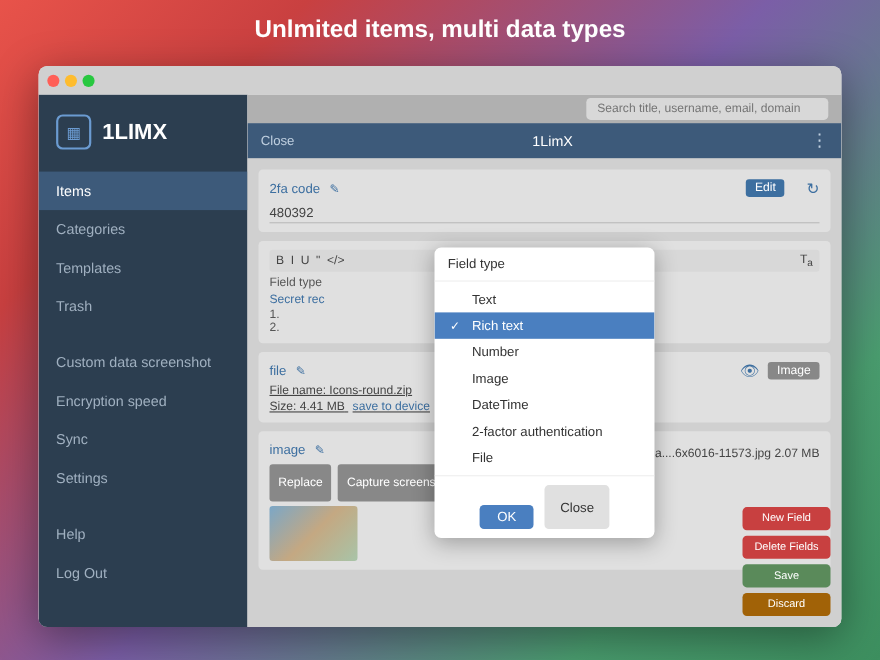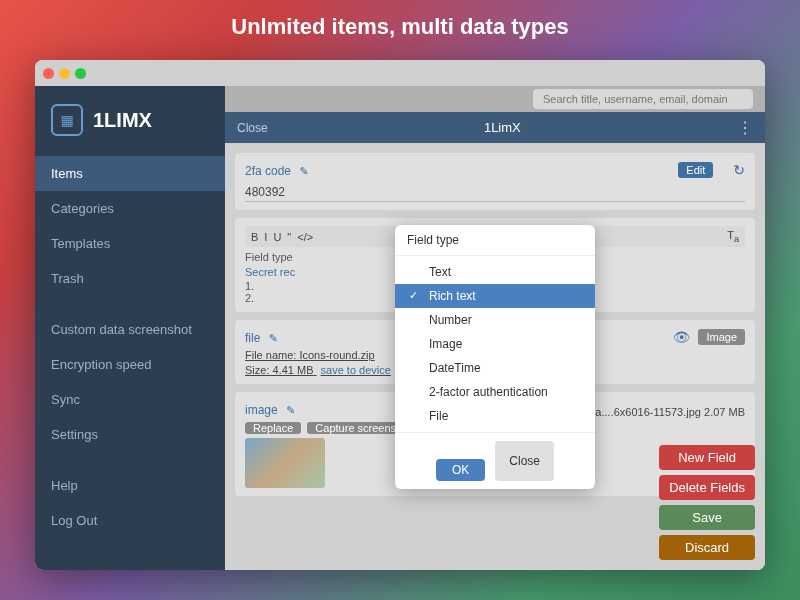--- a/index.html
+++ b/index.html
@@ -307,21 +307,21 @@
     .image-actions {
       display: flex;
       gap: 6px;
     }
 
     .action-btn {
       background: #888;
       color: white;
       border: none;
       border-radius: 3px;
-      padding: 0 8px;
+      padding: 11px 8px;
       font-size: 11px;
       cursor: pointer;
     }
 
     .image-preview {
       width: 80px;
       height: 50px;
       background: linear-gradient(135deg, #7ba7c7 0%, #c4a882 50%, #a8c4a8 100%);
       border-radius: 3px;
     }
@@ -333,21 +333,21 @@
       bottom: 10px;
       display: flex;
       flex-direction: column;
       gap: 5px;
     }
 
     .action-right-btn {
       border: none;
       border-radius: 4px;
       padding: 5px 10px;
-      font-size: 13px;
+      font-size: 10px;
       cursor: pointer;
       font-weight: 500;
       min-width: 80px;
       text-align: center;
       margin-left: 40px;
     }
 
     .btn-new-field { background: #c84040; color: white; }
     .btn-delete-fields { background: #c84040; color: white; }
     .btn-save { background: #5a8a5a; color: white; }

